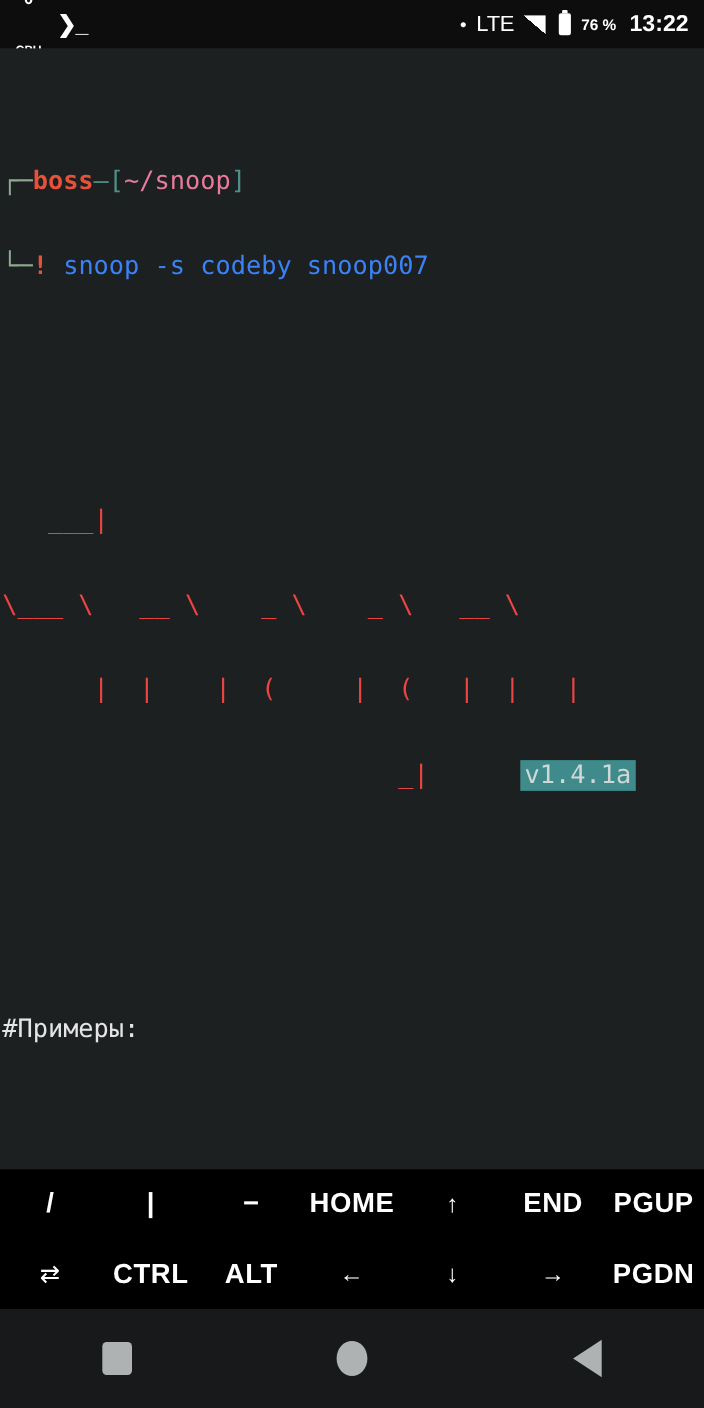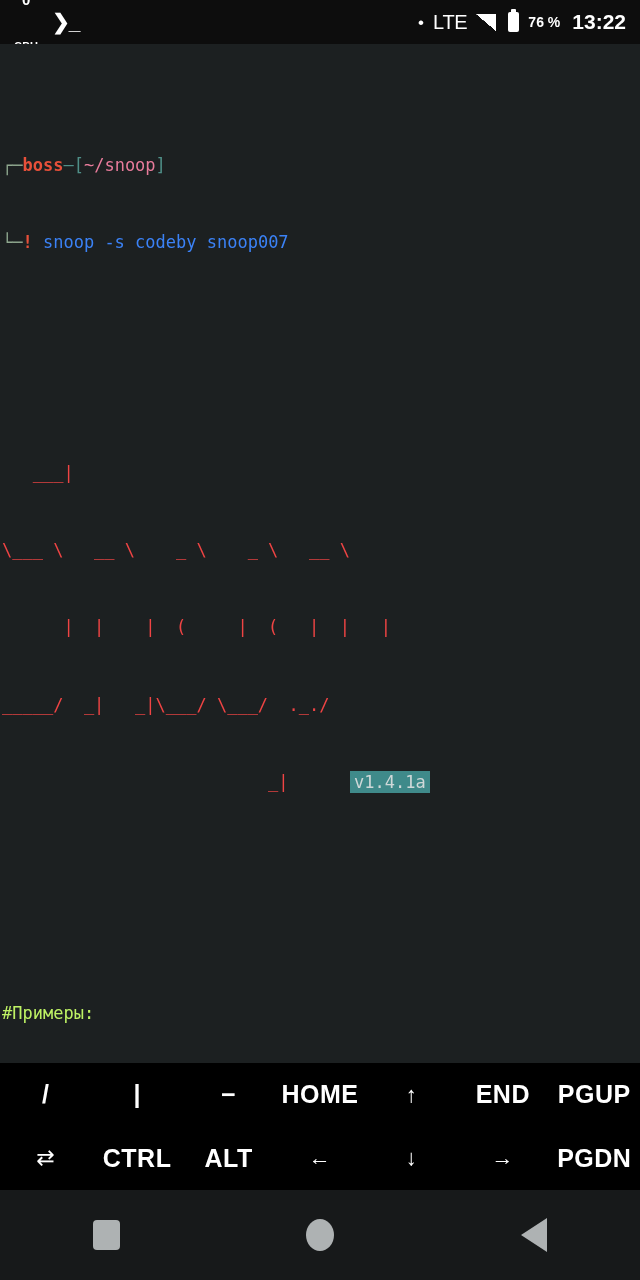--- a/index.html
+++ b/index.html
@@ -74,38 +74,38 @@
   
   .terminal {
     position: absolute;
     top: 44px; left: 0;
     width: 640px;
     height: 1128px;
     background: #1c2021;
     padding: 6px 0 0 0;
     box-sizing: border-box;
     font-family: "DejaVu Sans Mono", monospace;
-    font-size: 17px;
+    font-size: 23px;
     line-height: 25.7px;
     white-space: pre;
     overflow: hidden;
   }
   .line { padding-left: 2px; }
   .blank { height: 25.7px; }
 
   
   .c-tree    { color: #8fa88f; }
   .c-user    { color: #e8503a; font-weight: 700; }
   .c-path    { color: #e87b9b; }
   .c-bracket { color: #4f8f88; }
   .c-bang    { color: #e8503a; font-weight: 700; }
   .c-cmd     { color: #3b82f6; }
   .c-art     { color: #ef4444; }
   .c-ver     { background: #3f8a8a; color: #cfd8d8; padding: 1px 4px; }
-  .c-hdr     { color: #bef264; }
+  .c-hdr     { color: #e5e5e5; }
 
   
   .extrakeys {
     position: absolute;
     top: 1063px; left: 0;
     width: 640px;
     height: 127px;
     background: #000000;
     display: flex;
     flex-direction: column;
@@ -183,21 +183,20 @@
     
     <div class="line"><span class="c-tree">┌─</span><span class="c-user">boss</span><span class="c-bracket">—</span><span class="c-bracket">[</span><span class="c-path">~/snoop</span><span class="c-bracket">]</span></div>
     <div class="line"><span class="c-tree">└─</span><span class="c-bang">!</span><span class="c-cmd"> snoop -s codeby snoop007</span></div>
 
     <div class="blank"></div>
 
     
     <div class="line c-art">   ___|</div>
     <div class="line c-art">\___ \   __ \    _ \    _ \   __ \</div>
     <div class="line c-art">      |  |    |  (     |  (   |  |   |</div>
-    <div class="line c-art">_____/  _|   _|\___/ \___/  ._./</div>
     <div class="line"><span class="c-art">                          _|      </span><span class="c-ver">v1.4.1a</span></div>
 
     <div class="blank"></div>
 
     
     <div class="line c-hdr">#Примеры:</div>
     
     
     
     

